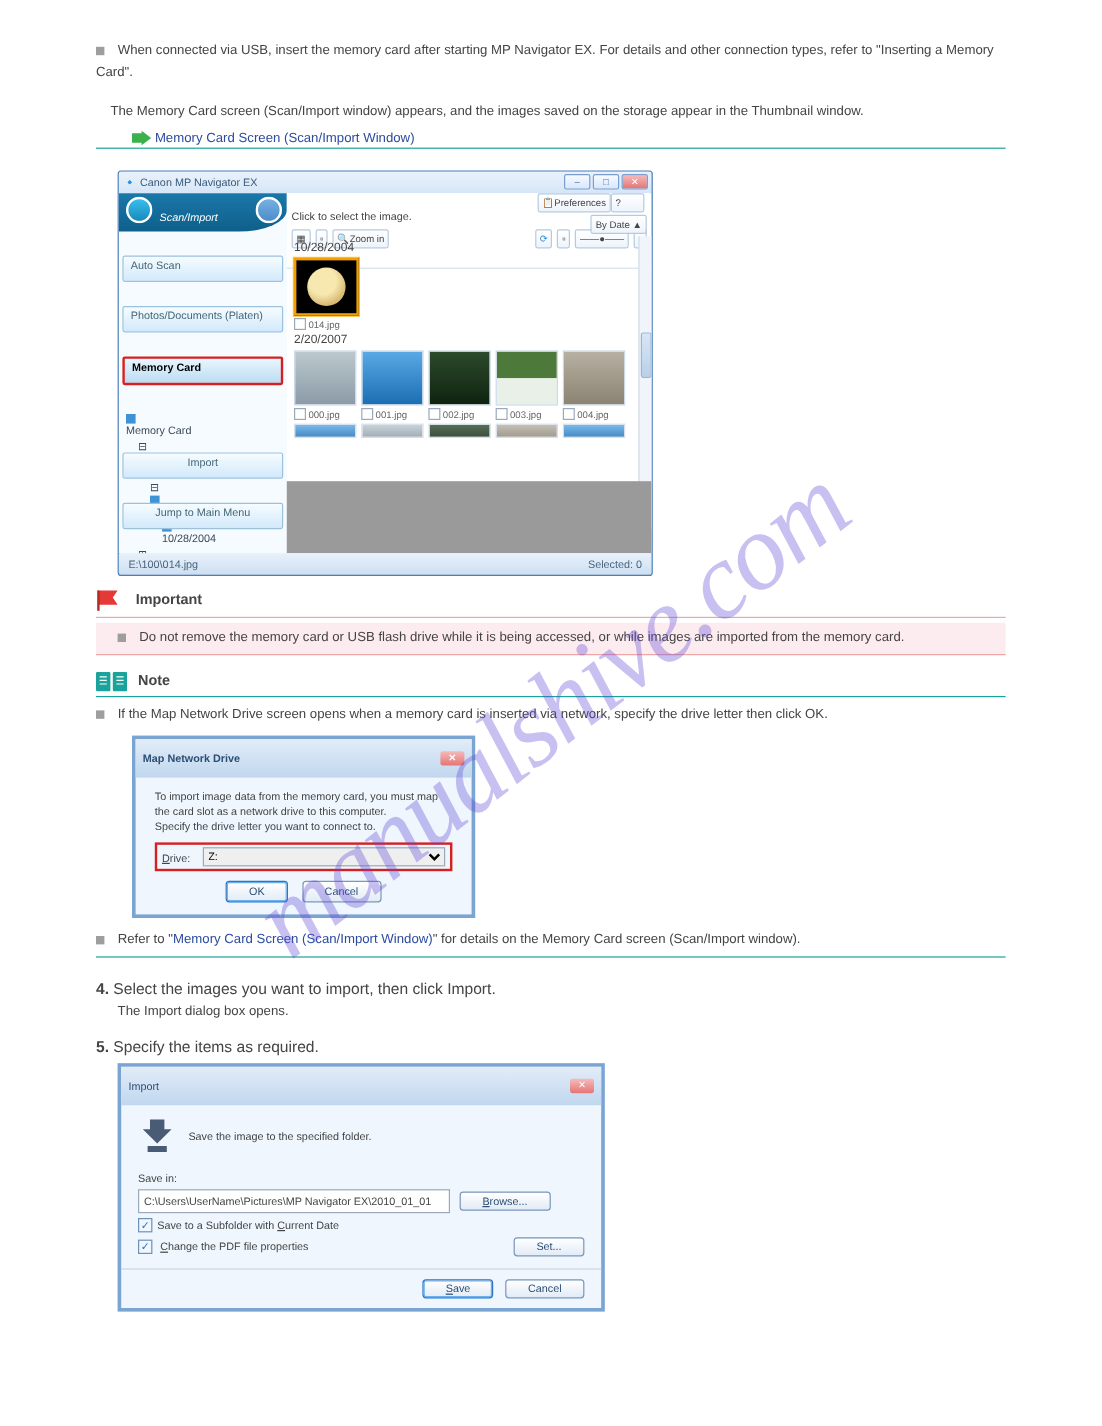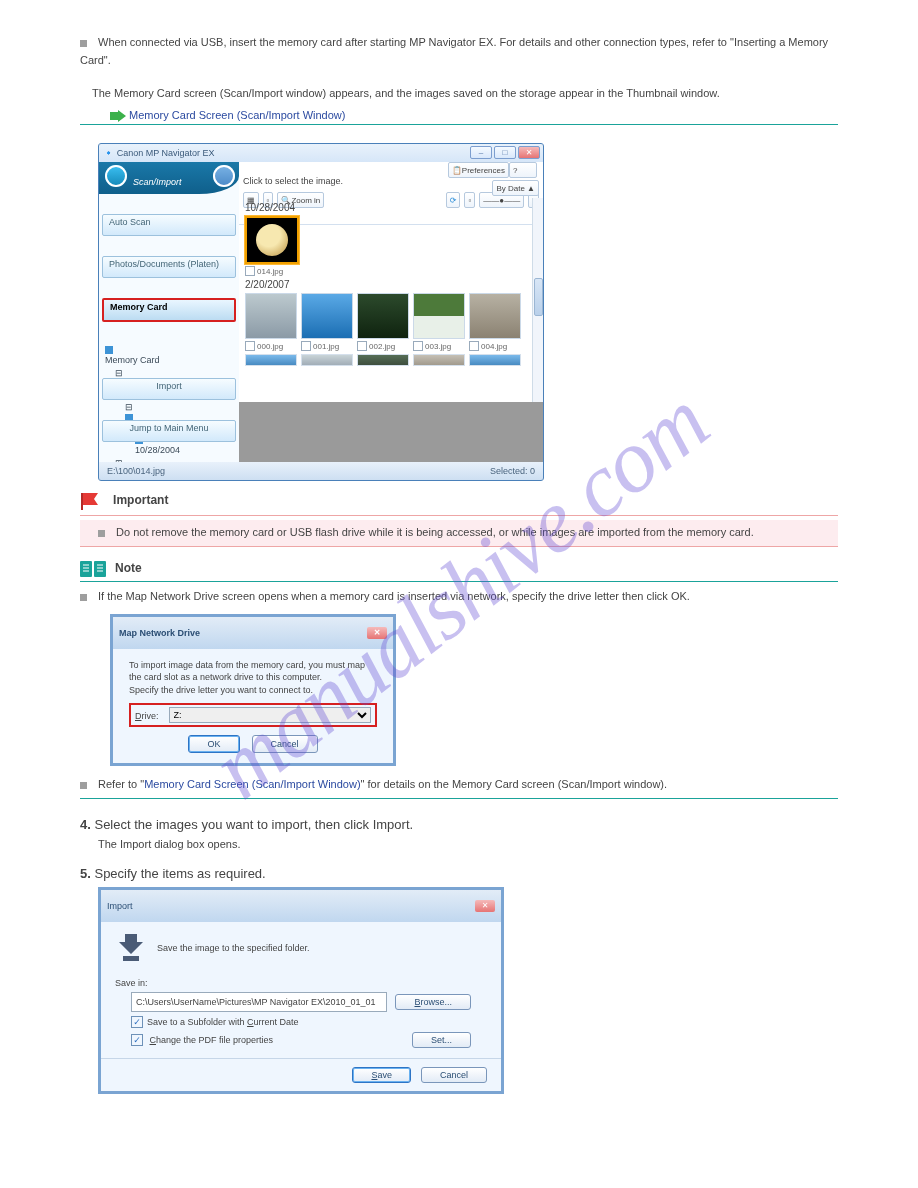--- a/index.html
+++ b/index.html
@@ -66,21 +66,21 @@
   .btn-row{display:flex;justify-content:center;gap:12px}
   .btn{border:1px solid #7a96ba;background:linear-gradient(#fff,#e2ebf6);padding:2px 18px;border-radius:3px;font-size:9px;color:#2b4e74;cursor:default}
   .btn-def{border:1px solid #2d74c5;box-shadow:0 0 0 1px #69b1f0 inset}
   .num-step{font-size:13px;font-weight:bold;margin:6px 0 2px 0}
   .ss-import{width:400px;border:3px solid #7aa4d2;background:#eff6fe;margin:6px 0 0 18px;font-size:9px;position:relative}
   .ss-import .ss-sm-title{font-weight:normal}
   .imp-top{display:flex;align-items:center;gap:10px;padding:10px 14px 14px 14px}
   .imp-icon{width:32px;height:32px}
   .imp-body{padding:0 14px 6px 14px}
   .imp-input{border:1px solid #9ab;background:#fff;padding:2px 4px;margin-right:8px;display:inline-block;width:250px;height:14px;line-height:14px;overflow:hidden}
-  .row{display:flex;align-items:center;margin:4px 16px}
+  .row{display:flex;align-items:center;margin:4px 0}
   .check{width:10px;height:10px;border:1px solid #6d91b8;display:inline-flex;align-items:center;justify-content:center;margin-right:4px;color:#2d6fc0;font-size:9px}
   .imp-btns{border-top:1px solid #c6d6e8;padding:8px 14px;display:flex;justify-content:flex-end;gap:10px}
   .watermark{position:absolute;left:50%;top:50%;transform:translate(-50%,-50%) rotate(-38deg);font-size:90px;font-family:'Brush Script MT','Comic Sans MS',cursive;color:rgba(98,74,213,0.35);font-style:italic;pointer-events:none;white-space:nowrap;letter-spacing:-2px;z-index:99}
   .moon{width:32px;height:32px;border-radius:50%;background:radial-gradient(circle at 40% 35%,#f7e8b0 40%,#d7b972 72%)}
   .photo{width:50px;height:44px;background:linear-gradient(160deg,#8aa 30%,#578 85%)}
   .ph1{background:linear-gradient(#bcc9ce,#8b9aa6)}
   .ph2{background:linear-gradient(#5aa9e6,#1b6eb3)}
   .ph3{background:linear-gradient(#2c4a2c,#0f230f)}
   .ph4{background:linear-gradient(#4d7a3a 50%,#e8f0e8 51%)}
   .ph5{background:linear-gradient(#b7b1a3,#8b8272)}

